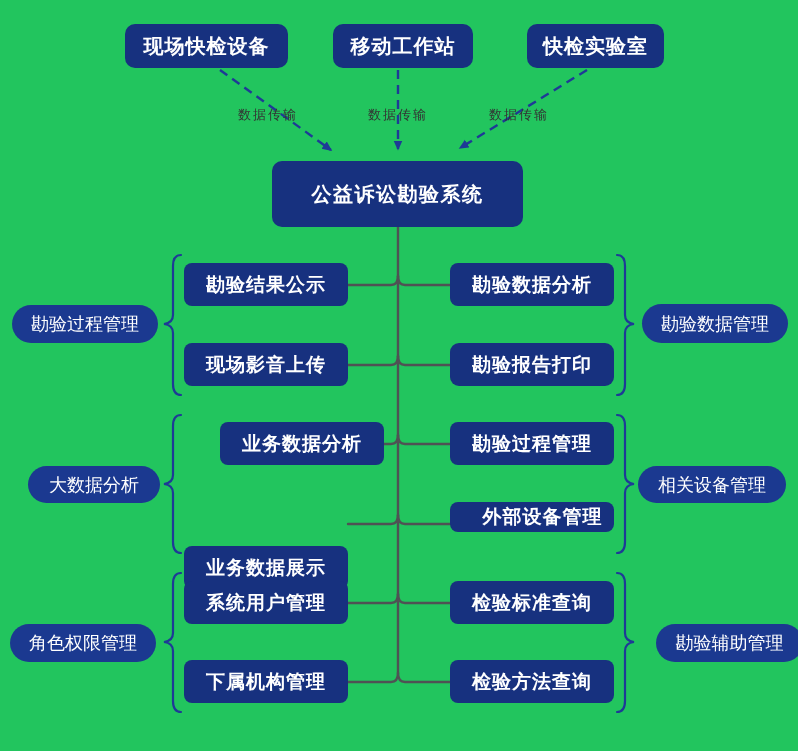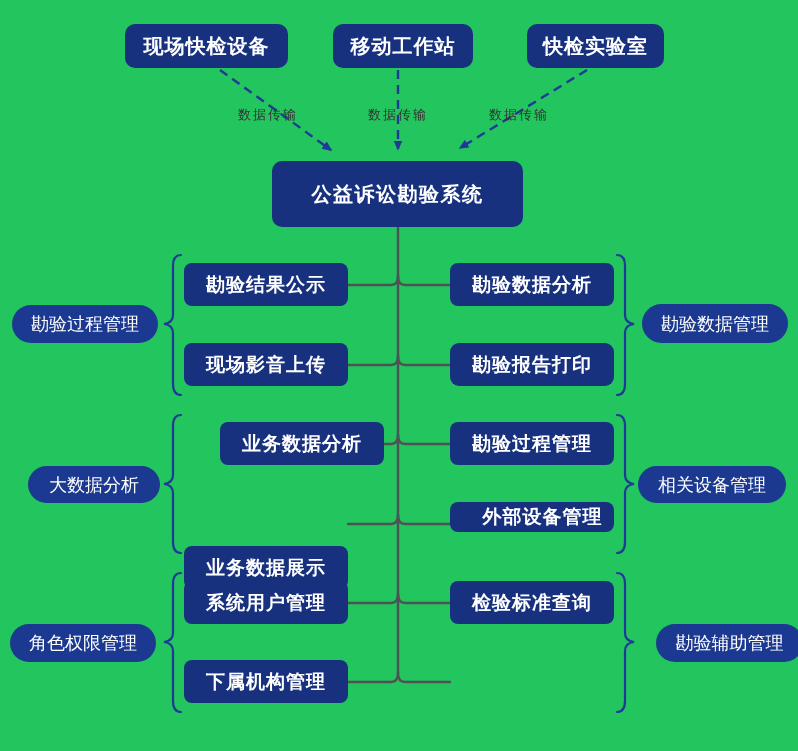--- a/index.html
+++ b/index.html
@@ -112,20 +112,21 @@
   <div class="node module-node" style="left:184px; top:422px; width:164px; height:43px;margin-left:36px;">业务数据分析</div>
   <div class="node module-node" style="left:184px; top:502px; width:164px; height:43px;margin-top:44px;">业务数据展示</div>
   <div class="node module-node" style="left:184px; top:581px; width:164px; height:43px;">系统用户管理</div>
   <div class="node module-node" style="left:184px; top:660px; width:164px; height:43px;">下属机构管理</div>
 
   <div class="node module-node" style="left:450px; top:263px; width:164px; height:43px;">勘验数据分析</div>
   <div class="node module-node" style="left:450px; top:343px; width:164px; height:43px;border-radius:9px;">勘验报告打印</div>
   <div class="node module-node" style="left:450px; top:422px; width:164px; height:43px;">勘验过程管理</div>
   <div class="node module-node" style="left:450px; top:502px; width:164px; height:30px;padding-left:21px;">外部设备管理</div>
   <div class="node module-node" style="left:450px; top:581px; width:164px; height:43px;">检验标准查询</div>
+  <div class="node module-node" style="left:450px; top:660px; width:164px; height:43px;">检验方法查询</div>
 
   <div class="pill" style="left:12px; top:305px; width:146px; height:38px;">勘验过程管理</div>
   <div class="pill" style="left:28px; top:466px; width:132px; height:37px;">大数据分析</div>
   <div class="pill" style="left:10px; top:624px; width:146px; height:38px;">角色权限管理</div>
 
   <div class="pill" style="left:642px; top:304px; width:146px; height:39px;">勘验数据管理</div>
   <div class="pill" style="left:638px; top:466px; width:148px; height:37px;">相关设备管理</div>
   <div class="pill" style="left:656px; top:624px; width:147px; height:38px;text-align:right;">勘验辅助管理</div>
 
 </div>

